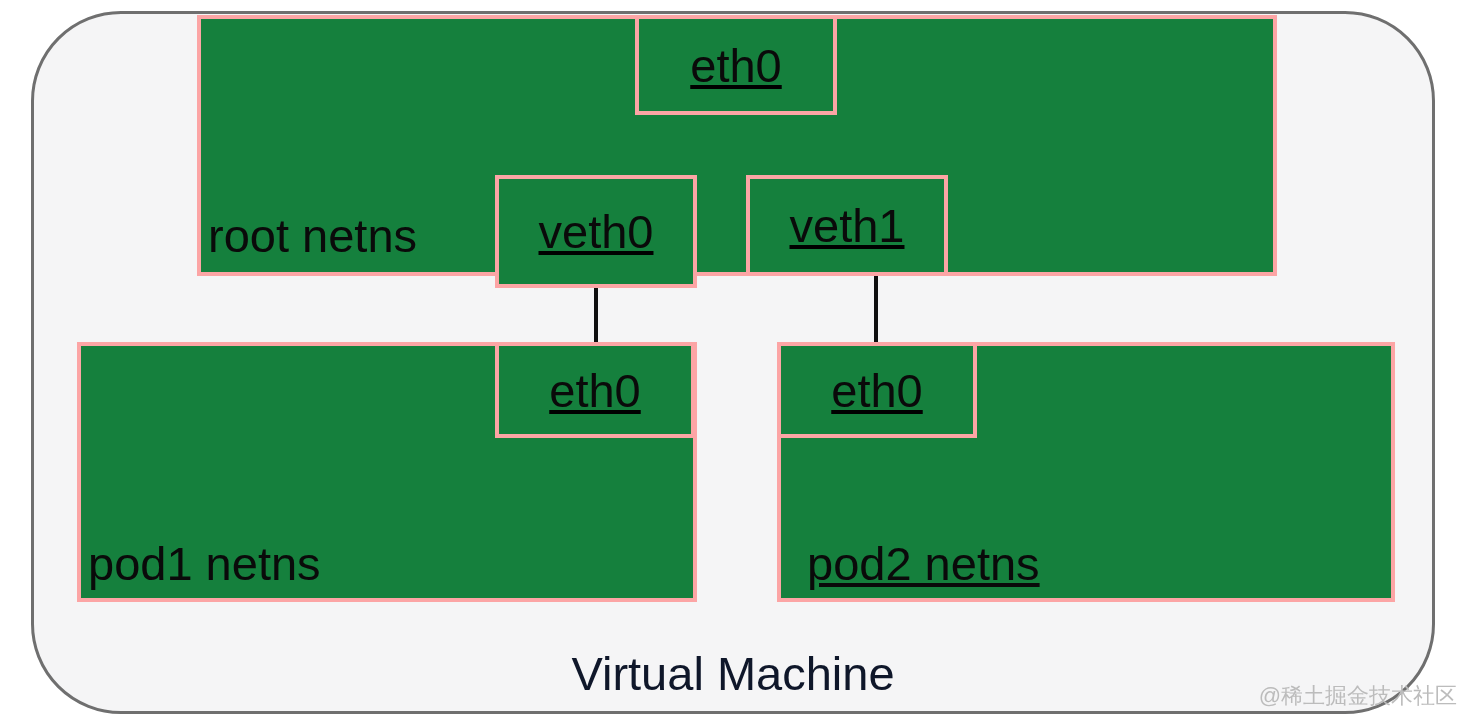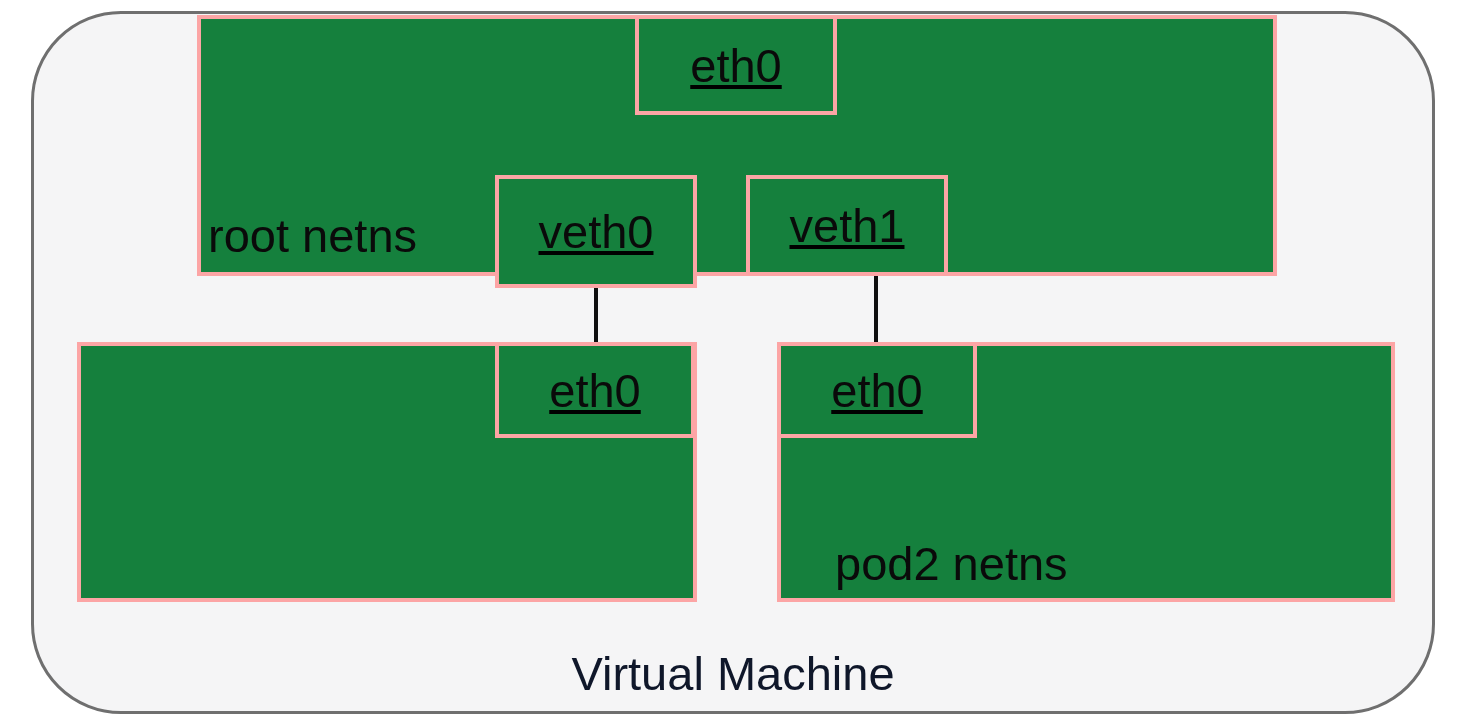--- a/index.html
+++ b/index.html
@@ -60,21 +60,21 @@
   .pod2-eth0  { left: 777px; top: 342px; width: 200px; height: 96px; }
   .iface-label {
     font-size: 47px;
     line-height: 1;
     color: #0a0a0a;
     white-space: nowrap;
   }
   
   .root-netns-label { left: 208px; top: 212px; text-align: center; }
   .pod1-netns-label { left: 88px;  top: 540px; }
-  .pod2-netns-label { left: 835px; top: 540px; }
+  .pod2-netns-label { left: 807px; top: 540px; text-decoration: underline; }
   
   .connector {
     position: absolute;
     width: 4px;
     background: #0f0f0f;
   }
   .conn-veth0 { left: 594px; top: 274px; height: 72px; }
   .conn-veth1 { left: 874px; top: 274px; height: 72px; }
   
   .vm-title {
@@ -122,18 +122,20 @@
     <span class="iface-label">veth1</span>
   </div>
   <div class="dbox iface pod1-eth0">
     <span class="iface-label">eth0</span>
   </div>
   <div class="dbox iface pod2-eth0">
     <span class="iface-label">eth0</span>
   </div>
 
   <div class="ns-label root-netns-label">root netns</div>
+  <div class="ns-label pod1-netns-label">pod1 netns</div>
   <div class="ns-label pod2-netns-label">pod2 netns</div>
 
   <div class="vm-title">Virtual Machine</div>
 
+  <div class="watermark">@稀土掘金技术社区</div>
 
 </div>
 
 </body></html>

